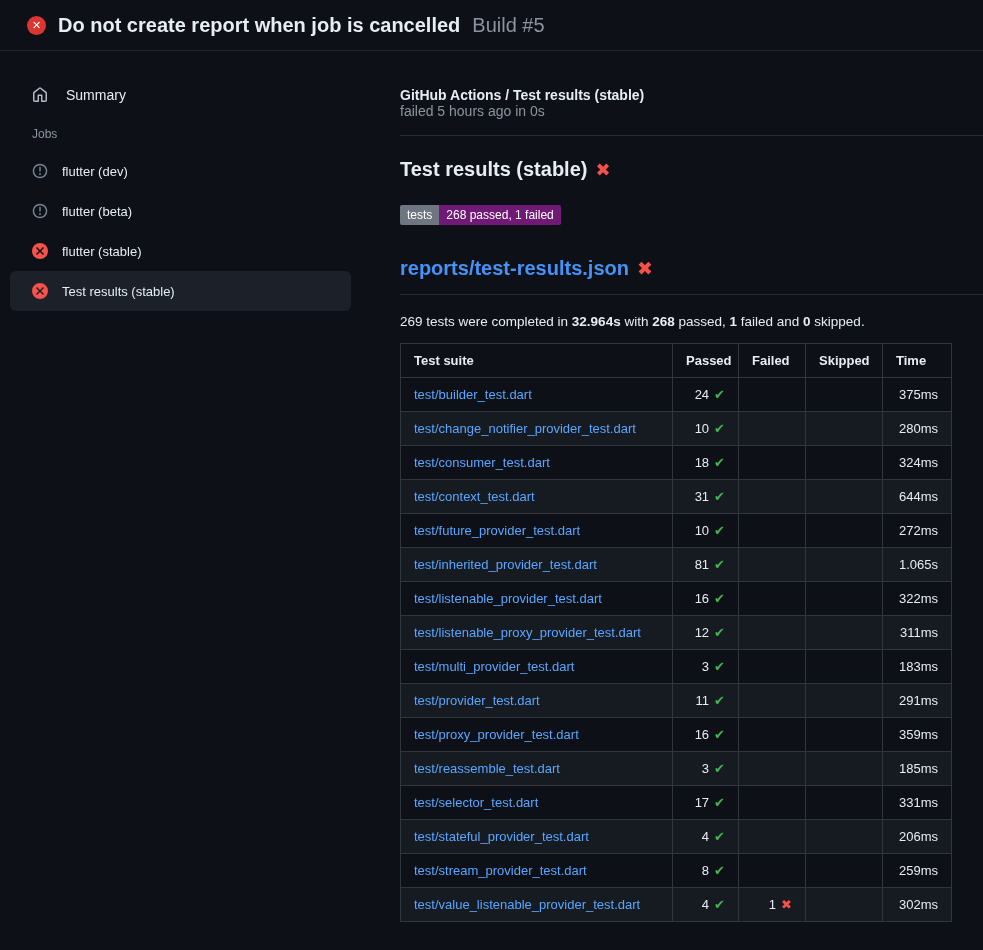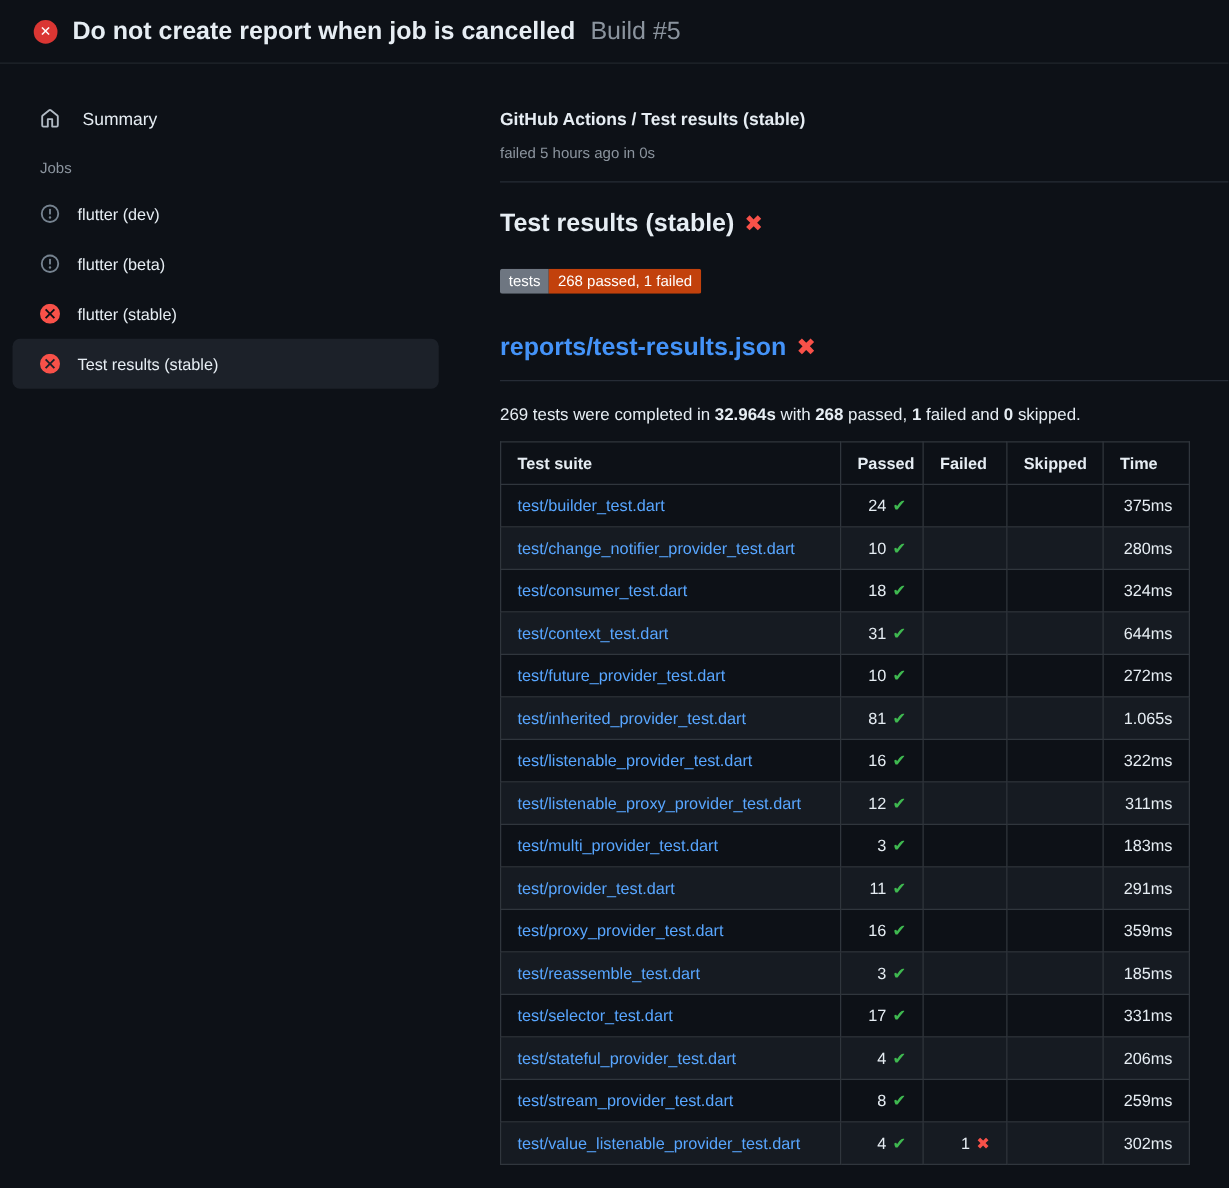--- a/index.html
+++ b/index.html
@@ -29,32 +29,32 @@
   .jobs-label { font-size:12px; color:#8b949e; margin:16px 0 10px 22px; }
   .job-item { display:flex; align-items:center; gap:14px; height:40px; padding-left:22px;
               border-radius:6px; cursor:pointer; }
   .job-item.selected { background:#1c2129; }
   .job-icon { width:16px; height:16px; flex:none; display:flex; }
   .job-icon svg { display:block; }
   .job-label { font-size:13px; color:#e6edf3; }
 
   
   .breadcrumb { font-size:14px; font-weight:bold; color:#e6edf3; }
-  .status-line { font-size:12px; color:#8b949e; margin-top:12px; }
+  .status-line { font-size:14px; color:#8b949e; margin-top:0; }
   .divider { border:0; border-top:1px solid #262c36; margin-top:16px; }
   .full-bleed { margin-right:-32px; }
 
   .check-title { display:flex; align-items:center; margin-top:22px;
                  font-size:20px; font-weight:bold; color:#e6edf3; }
   .x-mark { color:#f85149; font-weight:bold; font-size:18px; margin-left:8px; line-height:1;
             font-family:"DejaVu Sans",sans-serif; }
 
   .badge { display:inline-flex; margin-top:24px; font-size:12px; line-height:1; border-radius:2px; overflow:hidden;justify-content:center; }
   .badge-label { background:#6e7681; color:#ffffff; padding:4px 7px; }
-  .badge-value { background:#c2410c; color:#ffffff; padding:4px 7px; }
+  .badge-value { background:#701a75; color:#ffffff; padding:4px 7px; }
 
   .report-title { display:flex; align-items:center; margin-top:32px; font-size:20px; font-weight:bold; }
   .report-link { color:#4493f8; text-decoration:none; cursor:pointer; }
   .report-title .x-mark { font-size:19px; }
   .report-divider { margin-top:14px; }
 
   .summary-text { font-size:13.5px; color:#e6edf3; margin-top:19px; }
   .summary-text strong { font-weight:bold; }
 
   

